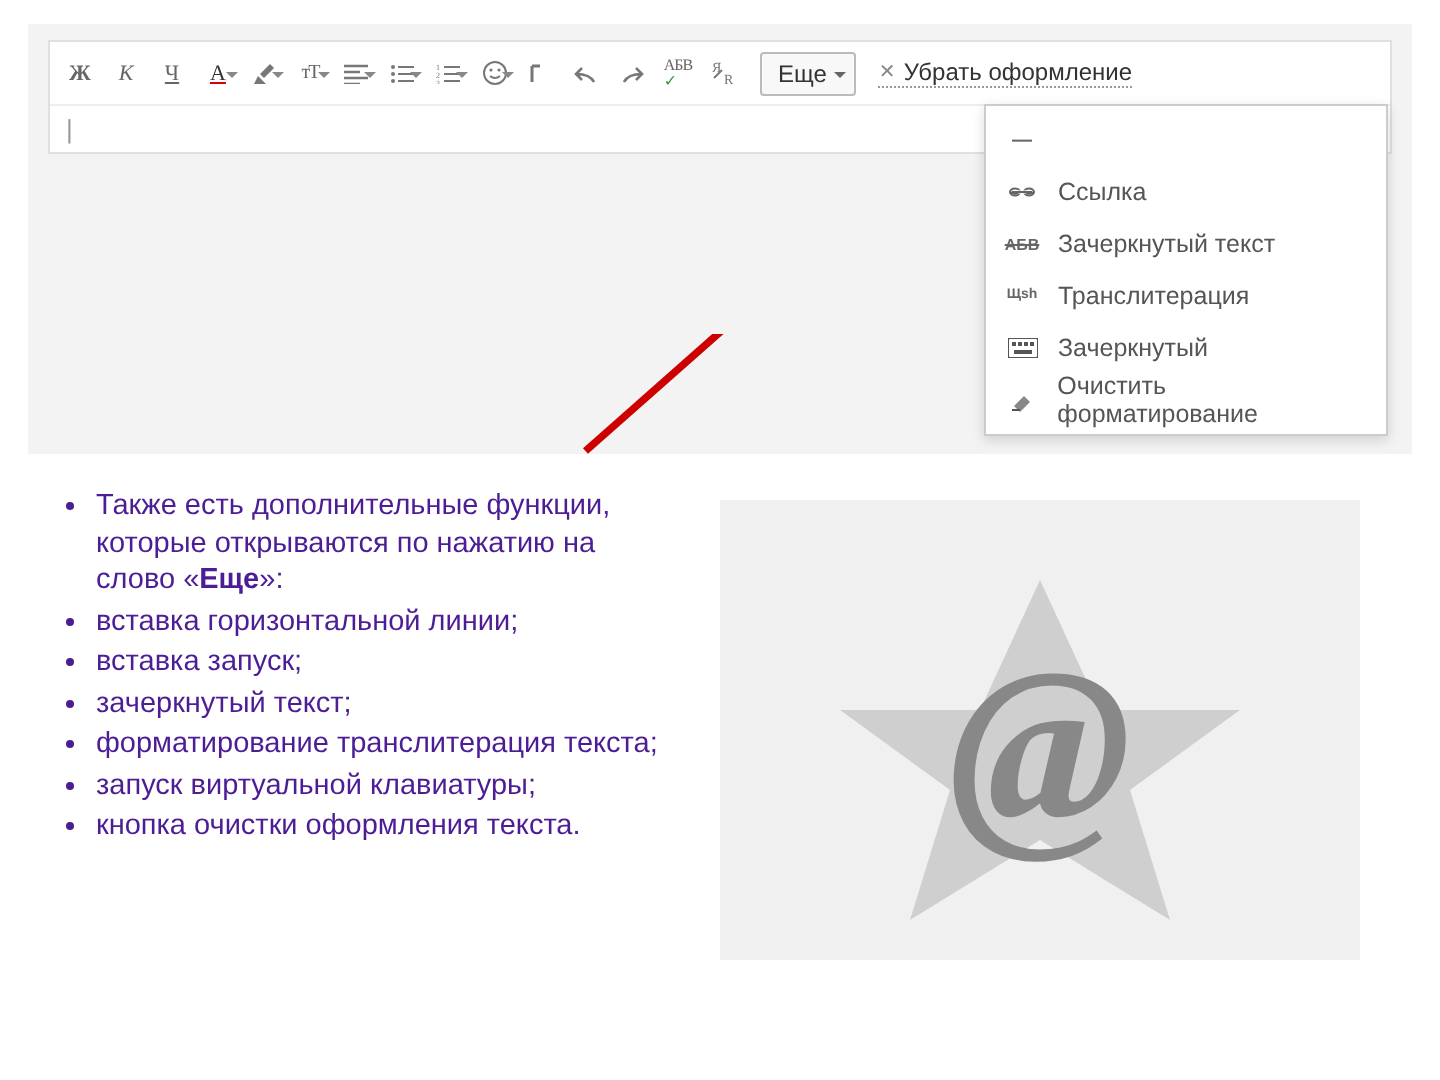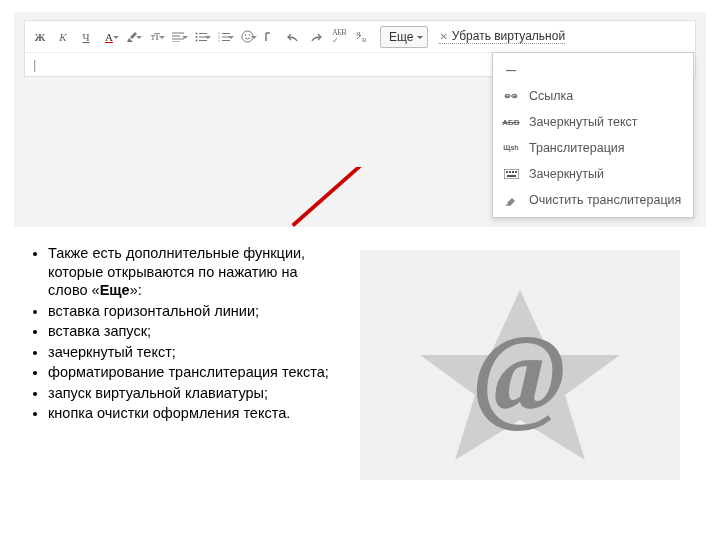--- a/index.html
+++ b/index.html
@@ -130,21 +130,21 @@
   .content {
     position: absolute;
     left: 30px; top: 244px;
     width: 300px;
   }
   .content ul { margin: 0; padding-left: 18px; }
   .content li {
     font-size: 14.5px;
     line-height: 1.28;
     margin-bottom: 2px;
-    color: #000000;
+    color: #4c1d95;
   }
   .content .bold-word { font-weight: bold; }
   .email-illus {
     position: absolute;
     left: 360px; top: 250px;
     width: 320px; height: 230px;
     background: #f0f0f0;
     display: flex; align-items: center; justify-content: center;
   }
 </style>
@@ -217,21 +217,21 @@
             <text x="2" y="6" font-size="7" fill="#777">Я</text>
             <text x="8" y="12" font-size="7" fill="#777">R</text>
             <path d="M3 9 L7 5" stroke="#777"></path>
           </svg>
       </div>
       <div class="more-btn">
         <span>Еще</span>
       </div>
       <div class="clear-fmt">
         <span class="x">✕</span>
-        <span>Убрать виртуальной</span>
+        <span>Убрать оформление</span>
       </div>
     </div>
     <div class="cursor-line">|</div>
   </div>
 
   <div class="dropdown">
     <div class="menu-item">
       <span class="mi-icon">—</span>
     </div>
     <div class="menu-item">
@@ -267,21 +267,21 @@
       </span>
       <span>Зачеркнутый</span>
     </div>
     <div class="menu-item">
       <span class="mi-icon">
         <svg width="14" height="12">
             <path d="M3 9 L8 4 L11 7 L6 12 Z" fill="#888"></path>
             <path d="M2 11 L6 11" stroke="#555"></path>
           </svg>
       </span>
-      <span>Очистить транслитерация</span>
+      <span>Очистить форматирование</span>
     </div>
   </div>
 
   <svg class="arrow" viewBox="0 0 230 80">
     <defs>
       <marker id="ah" markerWidth="12" markerHeight="10" refX="10" refY="5" orient="auto">
         <path d="M0 0 L12 5 L0 10 Z" fill="#c00"></path>
       </marker>
     </defs>
     <line x1="0" y1="78" x2="215" y2="-112" stroke="#c00" stroke-width="5" marker-end="url(#ah)"></line>

